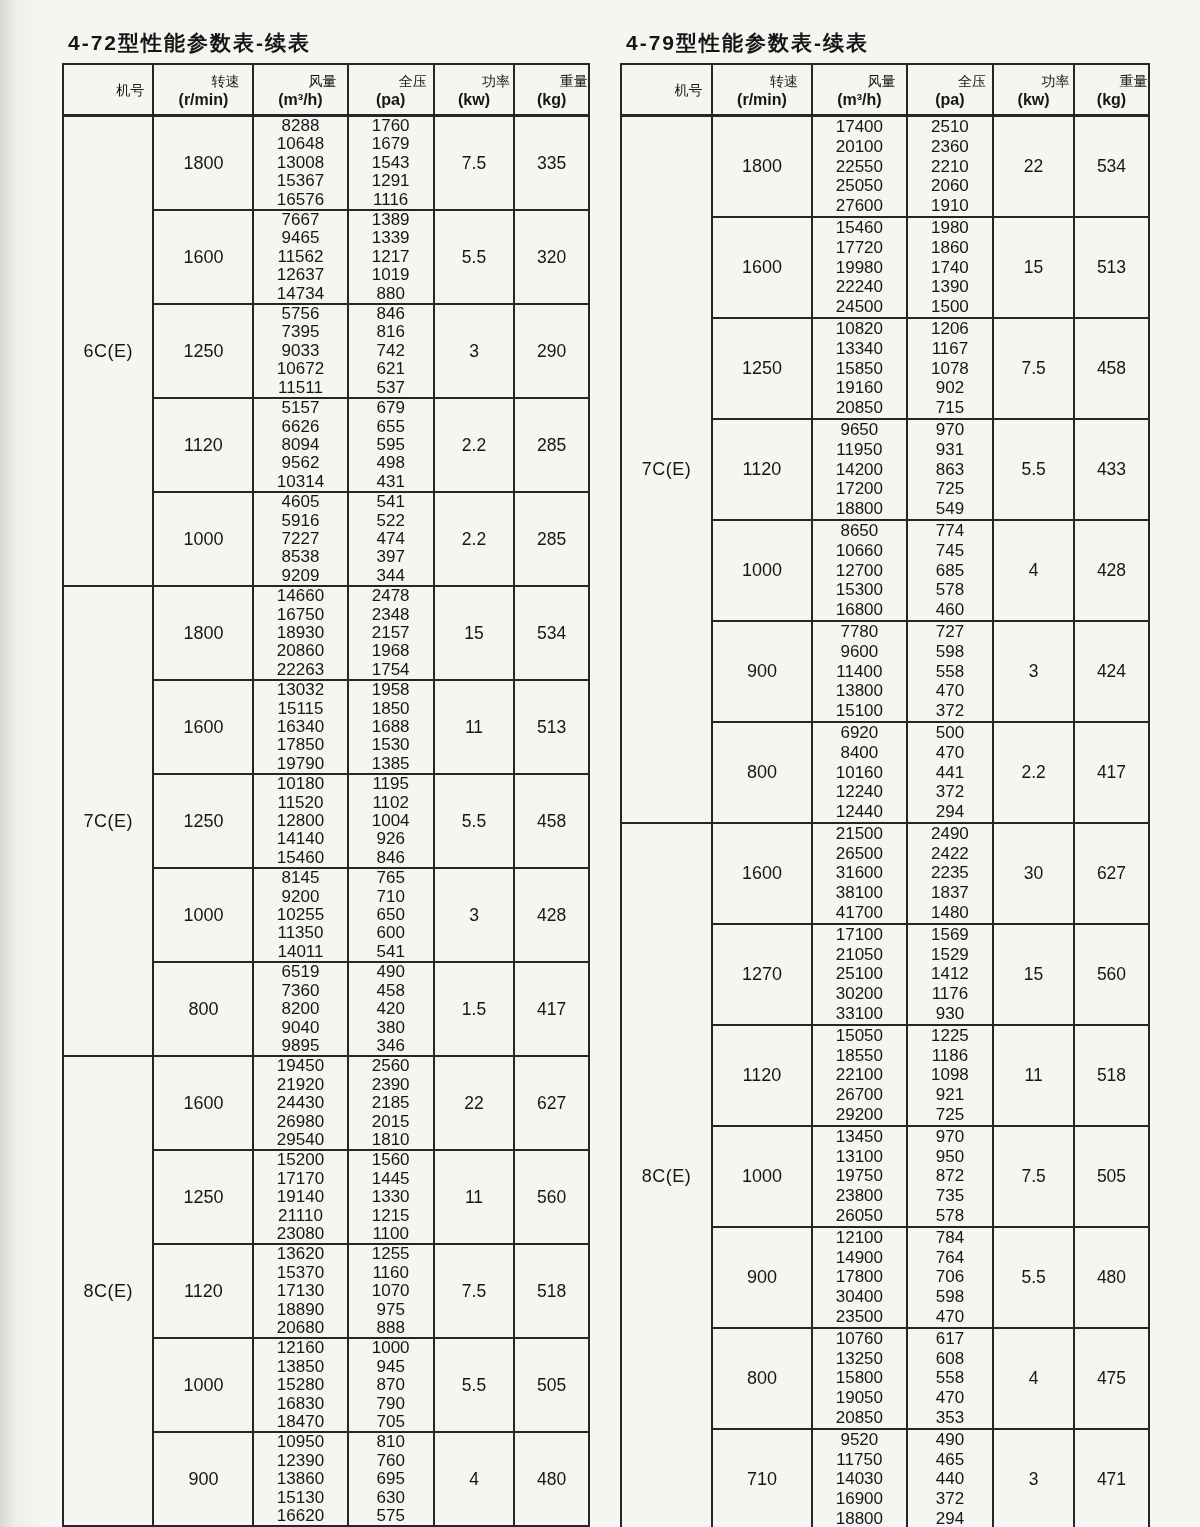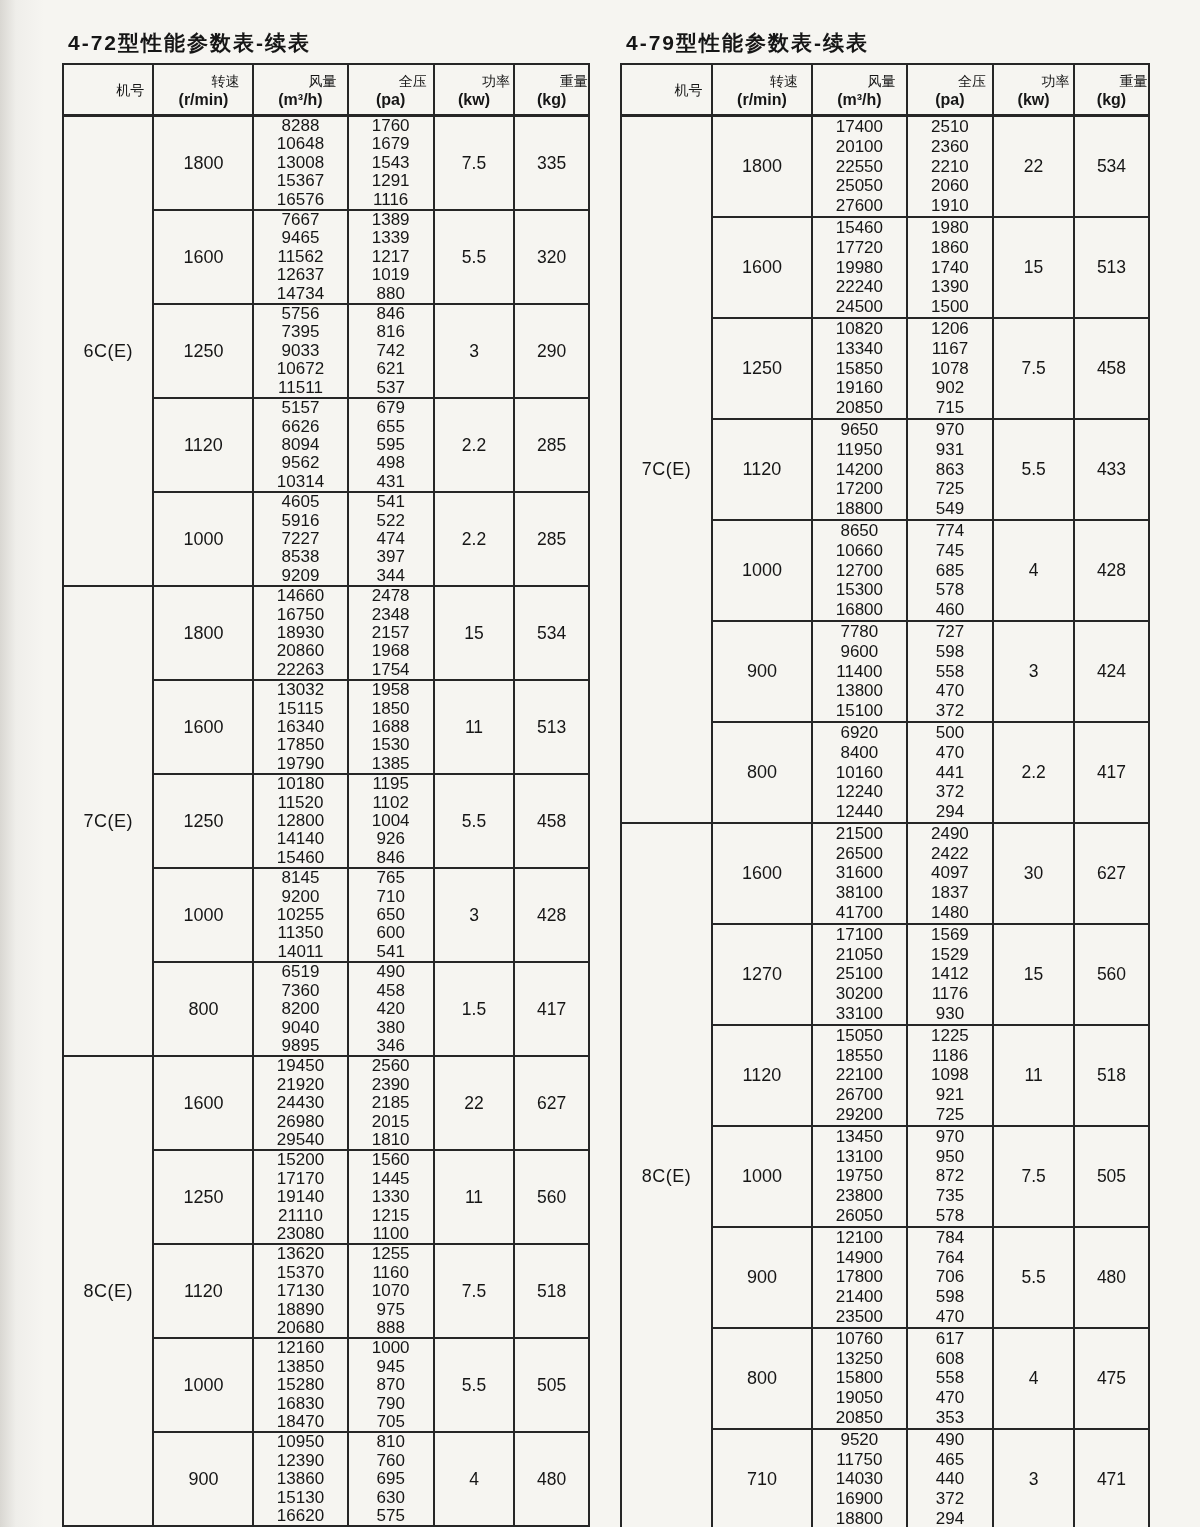--- a/index.html
+++ b/index.html
@@ -555,21 +555,21 @@
             <td class="vals">
               <div>21500</div>
               <div>26500</div>
               <div>31600</div>
               <div>38100</div>
               <div>41700</div>
             </td>
             <td class="vals">
               <div>2490</div>
               <div>2422</div>
-              <div>4097</div>
+              <div>2235</div>
               <div>1837</div>
               <div>1480</div>
             </td>
             <td class="power-cell">30</td>
             <td class="weight-cell">627</td>
           </tr>
           <tr>
             <td class="speed-cell">1270</td>
             <td class="vals">
               <div>17100</div>
@@ -625,21 +625,21 @@
             </td>
             <td class="power-cell">7.5</td>
             <td class="weight-cell">505</td>
           </tr>
           <tr>
             <td class="speed-cell">900</td>
             <td class="vals">
               <div>12100</div>
               <div>14900</div>
               <div>17800</div>
-              <div>21400</div>
+              <div>30400</div>
               <div>23500</div>
             </td>
             <td class="vals">
               <div>784</div>
               <div>764</div>
               <div>706</div>
               <div>598</div>
               <div>470</div>
             </td>
             <td class="power-cell">5.5</td>

